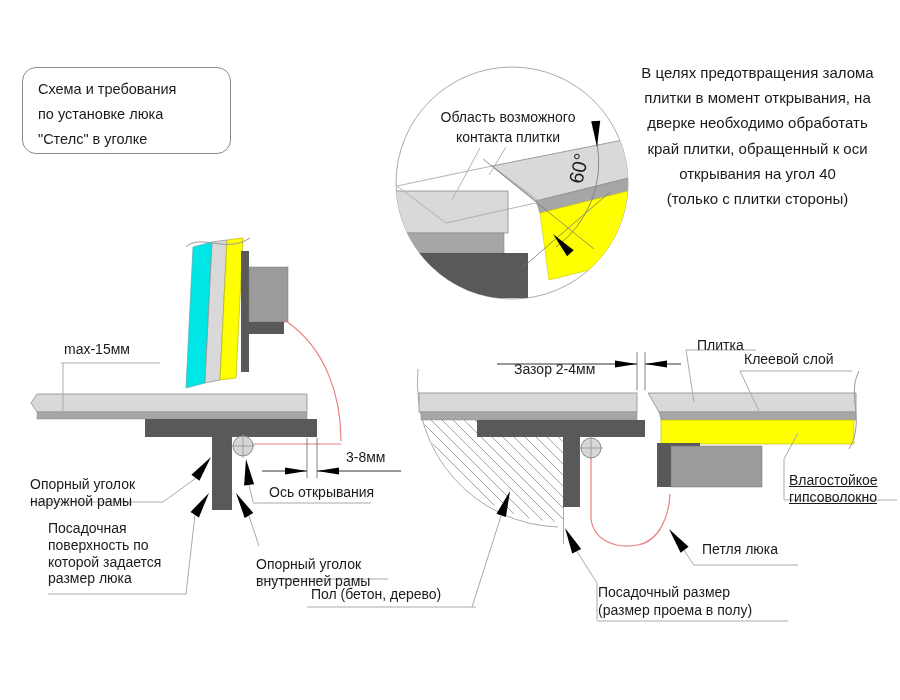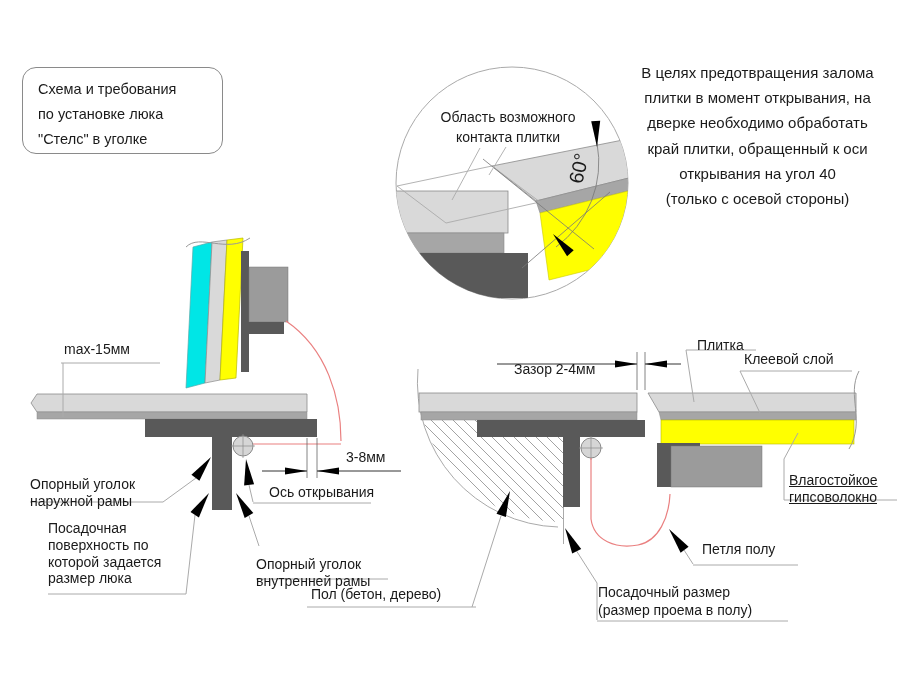--- a/index.html
+++ b/index.html
@@ -1,21 +1,21 @@
 <!DOCTYPE html>
 <html style="--tile: #d9d9d9; --glue: #a6a6a6; --dark: #595959; --frame: #9b9b9b; --cyan: #00e6e6; --yellow: #ffff00; --red: #ea8080; --line: #aaaaaa; --ink: #1a1a1a;"><head>
 <meta charset="utf-8">
 <style>
   html,body{margin:0;padding:0;background:#fff;}
   #stage{position:relative;width:900px;height:700px;background:#fff;overflow:hidden;
          font-family:"Liberation Sans",sans-serif;color:#1a1a1a;}
   svg{position:absolute;left:0;top:0;}
   .lbl{position:absolute;font-size:14px;line-height:16.8px;white-space:nowrap;color:#1a1a1a;}
   #title-box{position:absolute;left:22px;top:67px;width:176px;height:76px;
-             border:1px solid #8a8a8a;border-radius:14px;padding:9px 8px 0 15px;
+             border:1px solid #8a8a8a;border-radius:14px;padding:9px 16px 0 15px;
              font-size:14.5px;line-height:25px;}
   #note{position:absolute;left:617px;top:60px;width:281px;text-align:center;
         font-size:15px;line-height:25.2px;}
   #detail-caption{position:absolute;left:424px;top:107px;width:168px;text-align:center;
         font-size:14px;line-height:20px;}
   #angle-label{position:absolute;left:556px;top:160px;width:46px;text-align:center;
         font-size:20px;transform:rotate(-78deg);}
   .l2{line-height:17px;margin-top:12px;}
 </style>
 </head>
@@ -161,21 +161,21 @@
   <div>по установке люка</div>
   <div>"Стелс" в уголке</div>
 </div>
 
 <div id="note">
   <div>В целях предотвращения залома</div>
   <div>плитки в момент открывания, на</div>
   <div>дверке необходимо обработать</div>
   <div>край плитки, обращенный к оси</div>
   <div>открывания на угол 40</div>
-  <div>(только с осевой стороны)</div>
+  <div>(только с плитки стороны)</div>
 </div>
 
 <div id="detail-caption">
   <div>Область возможного</div>
   <div>контакта плитки</div>
 </div>
 
 <div id="angle-label" class="lbl">60°</div>
 
 <div class="lbl" style="left:64px;top:341px;">max-15мм</div>
@@ -202,20 +202,20 @@
 <div class="lbl" style="left:311px;top:586px;">Пол (бетон, дерево)</div>
 <div class="lbl" style="left:514px;top:340px;margin-top:21px;">Зазор 2-4мм</div>
 <div class="lbl" style="left:697px;top:329px;margin-top:8px;">Плитка</div>
 <div class="lbl" style="left:744px;top:351px;">Клеевой слой</div>
 
 <div class="lbl l2" style="left:789px;top:460px;text-decoration:underline;">
   <div>Влагостойкое</div>
   <div>гипсоволокно</div>
 </div>
 
-<div class="lbl" style="left:702px;top:541px;">Петля полу</div>
+<div class="lbl" style="left:702px;top:541px;">Петля люка</div>
 
 <div class="lbl" style="left:598px;top:583px;line-height:18px;">
   <div>Посадочный размер</div>
   <div>(размер проема в полу)</div>
 </div>
 
 </div>
 
 </body></html>

